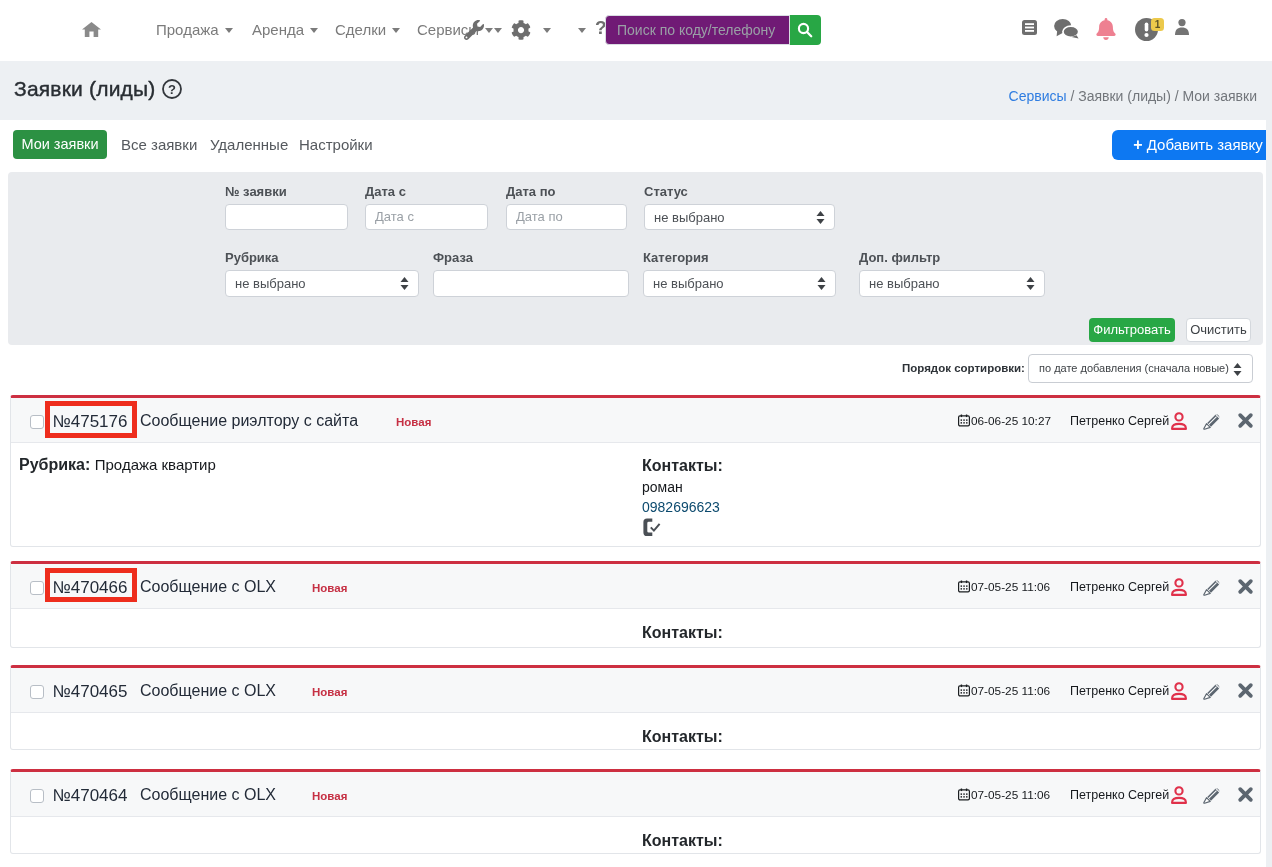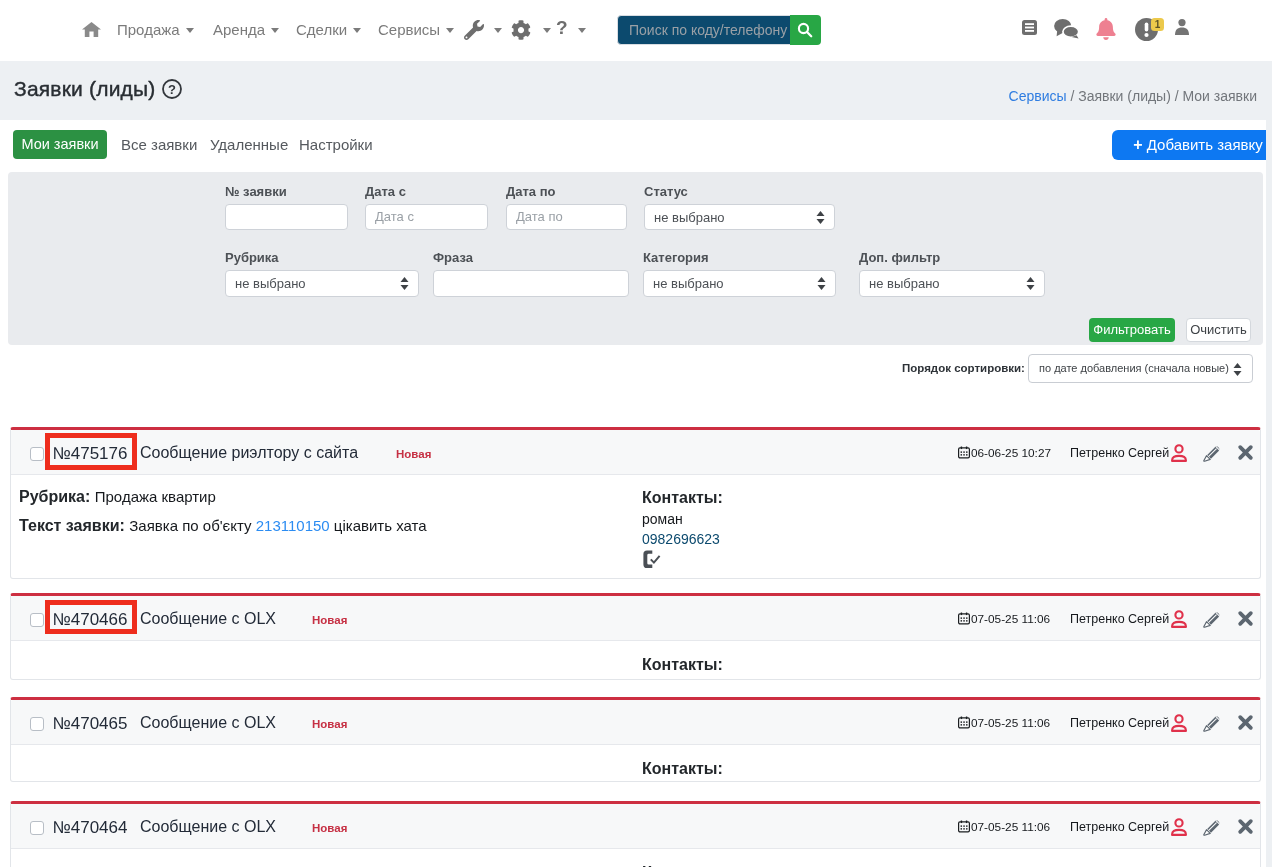--- a/index.html
+++ b/index.html
@@ -2,26 +2,26 @@
 <html lang="ru"><head>
 <meta charset="utf-8">
 <title>Заявки (лиды)</title>
 <style>
 * { margin:0; padding:0; box-sizing:border-box; }
 html,body { width:1272px; height:867px; overflow:hidden; }
 body { font-family:"Liberation Sans", sans-serif; background:#ffffff; position:relative; }
 
 
 #navbar { position:absolute; top:0; left:0; width:1272px; height:61px; background:#fff; }
-.navitem { position:absolute; color:#7b7b7b; font-size:15px; top:21px; white-space:nowrap; }
+.navitem { position:absolute; color:#7b7b7b; font-size:15px; top:21px; white-space:nowrap;margin-left:39px; }
 .caret { display:inline-block; width:0; height:0; border-left:4.5px solid transparent; border-right:4.5px solid transparent; border-top:5px solid #7b7b7b; vertical-align:2px; margin-left:6px; }
 
 
 #search { position:absolute; left:605px; top:15px; width:216px; height:30px; }
-#search .inp { position:absolute; left:12px; top:0; width:185px; height:30px; background:#0c4a6e; border:1px solid #d9dde2; border-radius:4px 0 0 4px; color:#9aa0a6; font-size:14px; line-height:28px; padding-left:11px; }
+#search .inp { position:absolute; left:0; top:0; width:185px; height:30px; background:#701a75; border:1px solid #d9dde2; border-radius:4px 0 0 4px; color:#9aa0a6; font-size:14px; line-height:28px; padding-left:11px; }
 #search .btn { position:absolute; left:185px; top:0; width:31px; height:30px; background:#28a745; border-radius:0 4px 4px 0; }
 
 
 #band { position:absolute; top:61px; left:0; width:1272px; height:59px; background:#edf0f3; }
 #band h1 { position:absolute; left:14px; top:16px; font-size:21px; font-weight:500; -webkit-text-stroke:0.4px #292e33; color:#292e33; letter-spacing:.2px; }
 #crumbs { position:absolute; right:15px; top:21px; font-size:14px; color:#72767b;margin-top:6px; }
 #crumbs a { color:#2f7de1; text-decoration:none; }
 
 
 #panel { position:absolute; top:120px; left:6px; width:1260px; height:747px; background:#fff; border-radius:5px 5px 0 0; }
@@ -40,21 +40,21 @@
 .fselect { line-height:25px; padding-left:9px; color:#4d5156; }
 .sel-arrows { position:absolute; right:9px; top:6px; width:9px; height:13px; }
 #btn-filter { position:absolute; left:1081px; top:146px; width:86px; height:24px; font-size:13px; line-height:24px; }
 #btn-clear { position:absolute; left:1178px; top:146px; width:65px; height:24px; background:#fff; border:1px solid #d4d8dd; border-radius:4px; color:#3e4246; font-size:13px; line-height:22px; text-align:center; }
 
 
 #sortlabel { position:absolute; left:896px; top:242px; font-size:11.5px; font-weight:bold; color:#2e3338; }
 #sortsel { position:absolute; left:1022px; top:234px; width:225px; height:29px; background:#fff; border:1px solid #c9cdd3; border-radius:4px; font-size:11px; white-space:nowrap; overflow:hidden; color:#3e4246; line-height:27px; padding-left:10px; }
 
 
-.card { position:absolute; left:4px; width:1251px; background:#fff; border:1px solid #e2e5e9; border-top:3px solid #cd2f41; border-radius:3px;margin-top:32px; }
+.card { position:absolute; left:4px; width:1251px; background:#fff; border:1px solid #e2e5e9; border-top:3px solid #cd2f41; border-radius:3px; }
 .chead { position:relative; width:100%; background:#f7f8f9; border-bottom:1px solid #e6e8ec; border-radius:2px 2px 0 0; }
 .cbox { position:absolute; left:18.5px; width:14px; height:14px; background:#fff; border:1px solid #b8bec6; border-radius:3px; }
 .cnum, .ctitle { position:absolute; color:#232b38; white-space:nowrap; }
 .cnum { font-size:17px; }
 .ctitle { font-size:16px; }
 .cnew { position:absolute; font-size:11.5px; font-weight:bold; color:#c63044;padding-left:25px; }
 .cdate { position:absolute; left:960px; font-size:11.8px; color:#16191d; white-space:nowrap; }
 .cname { position:absolute; left:1059px; font-size:12.5px; color:#16191d; white-space:nowrap; }
 .blabel { font-size:16px; font-weight:bold; color:#23272b; }
 .btext { font-size:15px; color:#16191d; }
@@ -205,21 +205,20 @@
       <svg class="icon pencl" style="left:1191px;top:13px" width="20" height="19" viewBox="0 0 20 19">
           <path fill="#5c6670" d="M5.2 11.9 L12.9 4.2 Q14.6 2.5 16.3 4.2 L16.7 4.6 Q18.4 6.3 16.7 8 L9 15.7 Z"></path>
           <path d="M4.5 12.7 L8.2 16.4 L2.6 18.2 Q1.6 18.5 1.9 17.5 Z" fill="#fdfdfd" stroke="#5c6670" stroke-width="1.2" stroke-linejoin="round"></path>
           <path d="M6.4 13.7 L14.5 5.6 M13.7 3.4 L17.5 7.2" stroke="#f7f8f9" stroke-width="1.1"></path>
         </svg>
       <svg class="icon xicn" style="left:1225.5px;top:14px" width="17" height="17" viewBox="0 0 17 17">
           <path d="M3.2 3.2 L13.8 13.8 M13.8 3.2 L3.2 13.8" stroke="#5c6670" stroke-width="3.8" stroke-linecap="round"></path>
         </svg>
     </div>
     <div style="position:absolute;left:8px;top:58px"><span class="blabel">Рубрика:</span> <span class="btext">Продажа квартир</span></div>
-    <div style="position:absolute;left:8px;top:87px"><span class="blabel">Текст заявки:</span> <span class="btext">Заявка по об'єкту <a>213110150</a> цікавить хата</span></div>
     <div style="position:absolute;left:631px;top:59px" class="blabel">Контакты:</div>
     <div style="position:absolute;left:631px;top:81px;font-size:14px;color:#16191d">роман</div>
     <div style="position:absolute;left:631px;top:101px;font-size:14px;color:#0c4a6e">0982696623</div>
     <svg class="icon" style="left:631.5px;top:119.5px" width="19" height="19" viewBox="0 0 19 19">
         <path d="M9.3 0.4 H4 Q0.4 0.4 0.4 4 V14.4 Q0.4 18 4 18 H9.3 V14.6 H5.7 Q4.3 14.6 4.3 13.2 V5.2 Q4.3 3.8 5.7 3.8 H9.3 Z" fill="#4a4f55"></path>
         <path d="M7.8 9.4 L10.9 12.6 L16.6 5.9" fill="none" stroke="#4a4f55" stroke-width="2"></path>
       </svg>
   </div>
 
   <div class="card" style="top:441px;height:87px">

